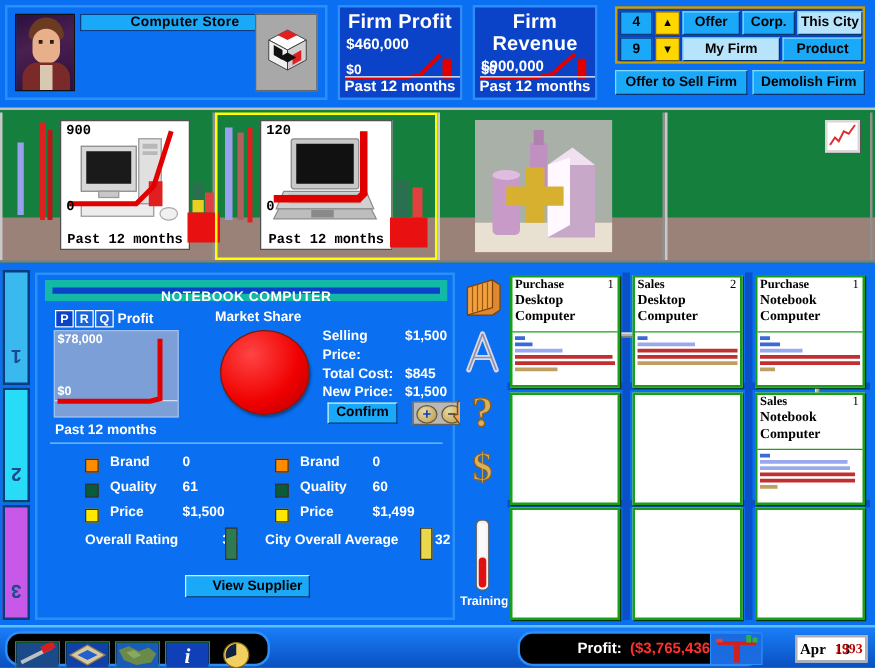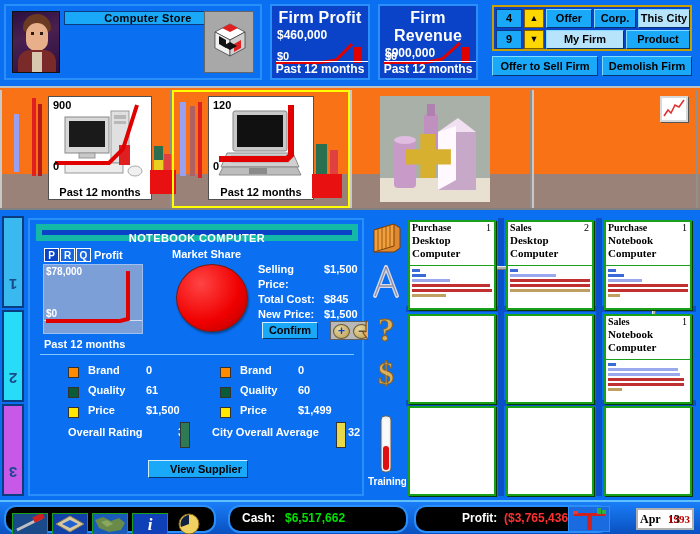--- a/index.html
+++ b/index.html
@@ -62,21 +62,21 @@
      border-left:1px solid #7fdcff; border-right:1px solid #05356e; border-bottom:1px solid #05356e;
      color:#000; font-size:11px; font-weight:bold; text-align:center; line-height:17px; }
   .cbtn.sel { background:#b8e4fb; }
   .lowbtn { position:absolute; top:52px; height:20px; background:#1aa8f8;
      border-top:1px solid #7fdcff; border-left:1px solid #7fdcff;
      border-right:1px solid #05356e; border-bottom:1px solid #05356e;
      color:#000; font-size:11px; font-weight:bold; text-align:center; line-height:18px; }
 
   
   .shelf { position:absolute; left:0; top:86px; width:700px; height:124px;
-     background:#f97316; border-top:2px solid #c0c0c0; border-bottom:2px solid #808080; }
+     background:#15803d; border-top:2px solid #c0c0c0; border-bottom:2px solid #808080;font-family:Liberation Mono, monospace; }
   .shelf-floor { position:absolute; left:0; bottom:0; width:100%; height:34px; background:#9b8278; }
   .bay { position:absolute; top:2px; height:118px; border-left:2px solid #c8c8c8; border-right:2px solid #909090; }
   .prod-tile { position:absolute; background:#fff; border:1px solid #505050; overflow:hidden; }
   .prod-tile .pnum { position:absolute; left:4px; top:2px; font-size:11px; font-weight:bold; color:#000; }
   .prod-tile .pzero { position:absolute; left:4px; bottom:27px; font-size:11px; font-weight:bold; color:#000; }
   .prod-tile .pcap { position:absolute; left:0; bottom:1px; width:100%; text-align:center;
      font-size:11px; font-weight:bold; color:#000; }
   .barstack { position:absolute; }
   .chart-icon { position:absolute; width:28px; height:26px; background:#fff; border:2px solid #d8d8d8;
      box-shadow:1px 1px 0 #555; }
@@ -586,24 +586,20 @@
         </svg>
       </div>
       <div class="sq-btn" style="left:166px;border:0;">
         <svg width="34" height="22" viewBox="0 0 34 22">
           <circle cx="17" cy="11" r="10" fill="#f0d060" stroke="#8a6810"></circle>
           <path d="M17 11 L17 2 A9 9 0 0 0 9 14 Z" fill="#102040"></path>
         </svg>
       </div>
     </div>
 
-    <div class="pill" style="left:228px;top:3px;width:180px;height:28px;">
-      <span class="money-txt" style="left:12px;">Cash:</span>
-      <span class="money-txt green" style="left:55px;">$6,517,662</span>
-    </div>
 
     <div class="pill" style="left:414px;top:3px;width:196px;height:28px;">
       <span class="money-txt" style="left:46px;">Profit:</span>
       <span class="money-txt red" style="left:88px;">($3,765,436)</span>
     </div>
 
     <div class="sq-btn" style="left:568px;top:4px;width:42px;height:26px;border:1px solid #2a8ffa;background:#1a6ae0;">
       <svg width="40" height="24" viewBox="0 0 40 24">
         <rect x="0" y="0" width="40" height="24" fill="#1a6ae0"></rect>
         <rect x="18" y="8" width="5" height="15" fill="#d02020"></rect>

